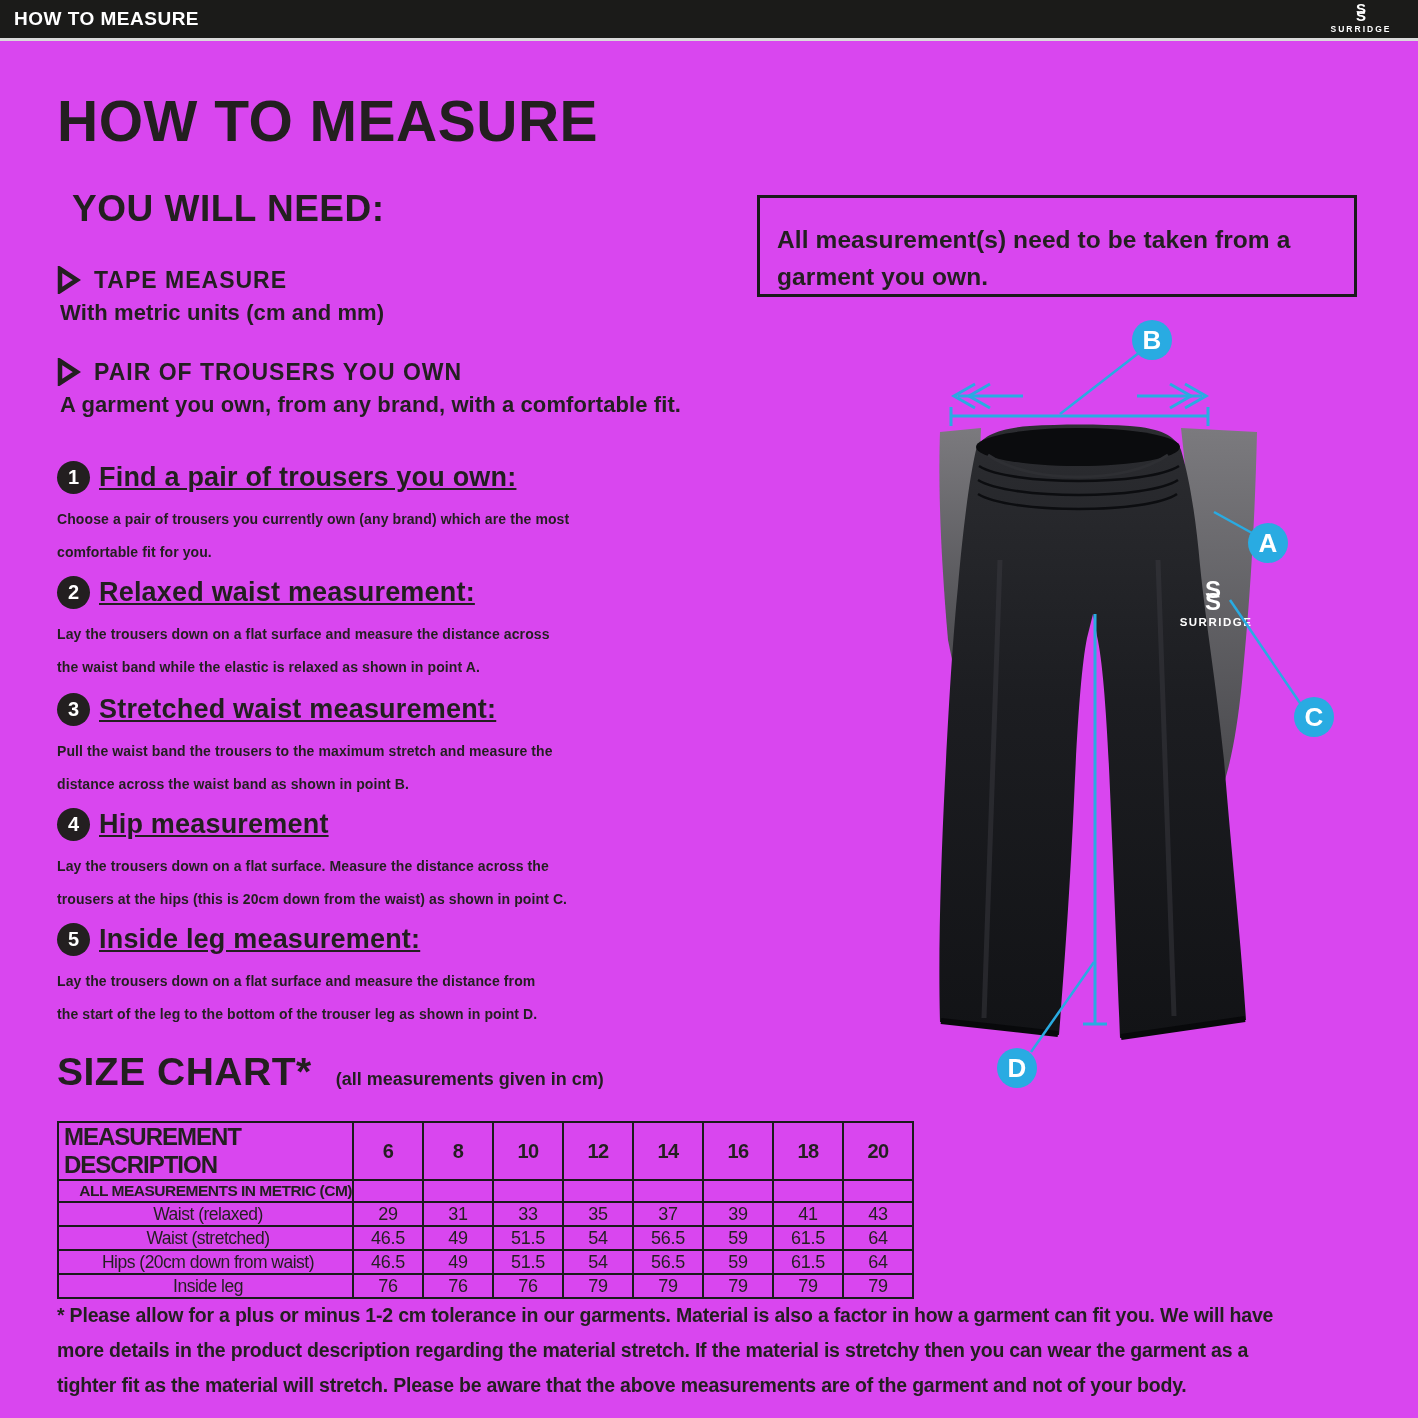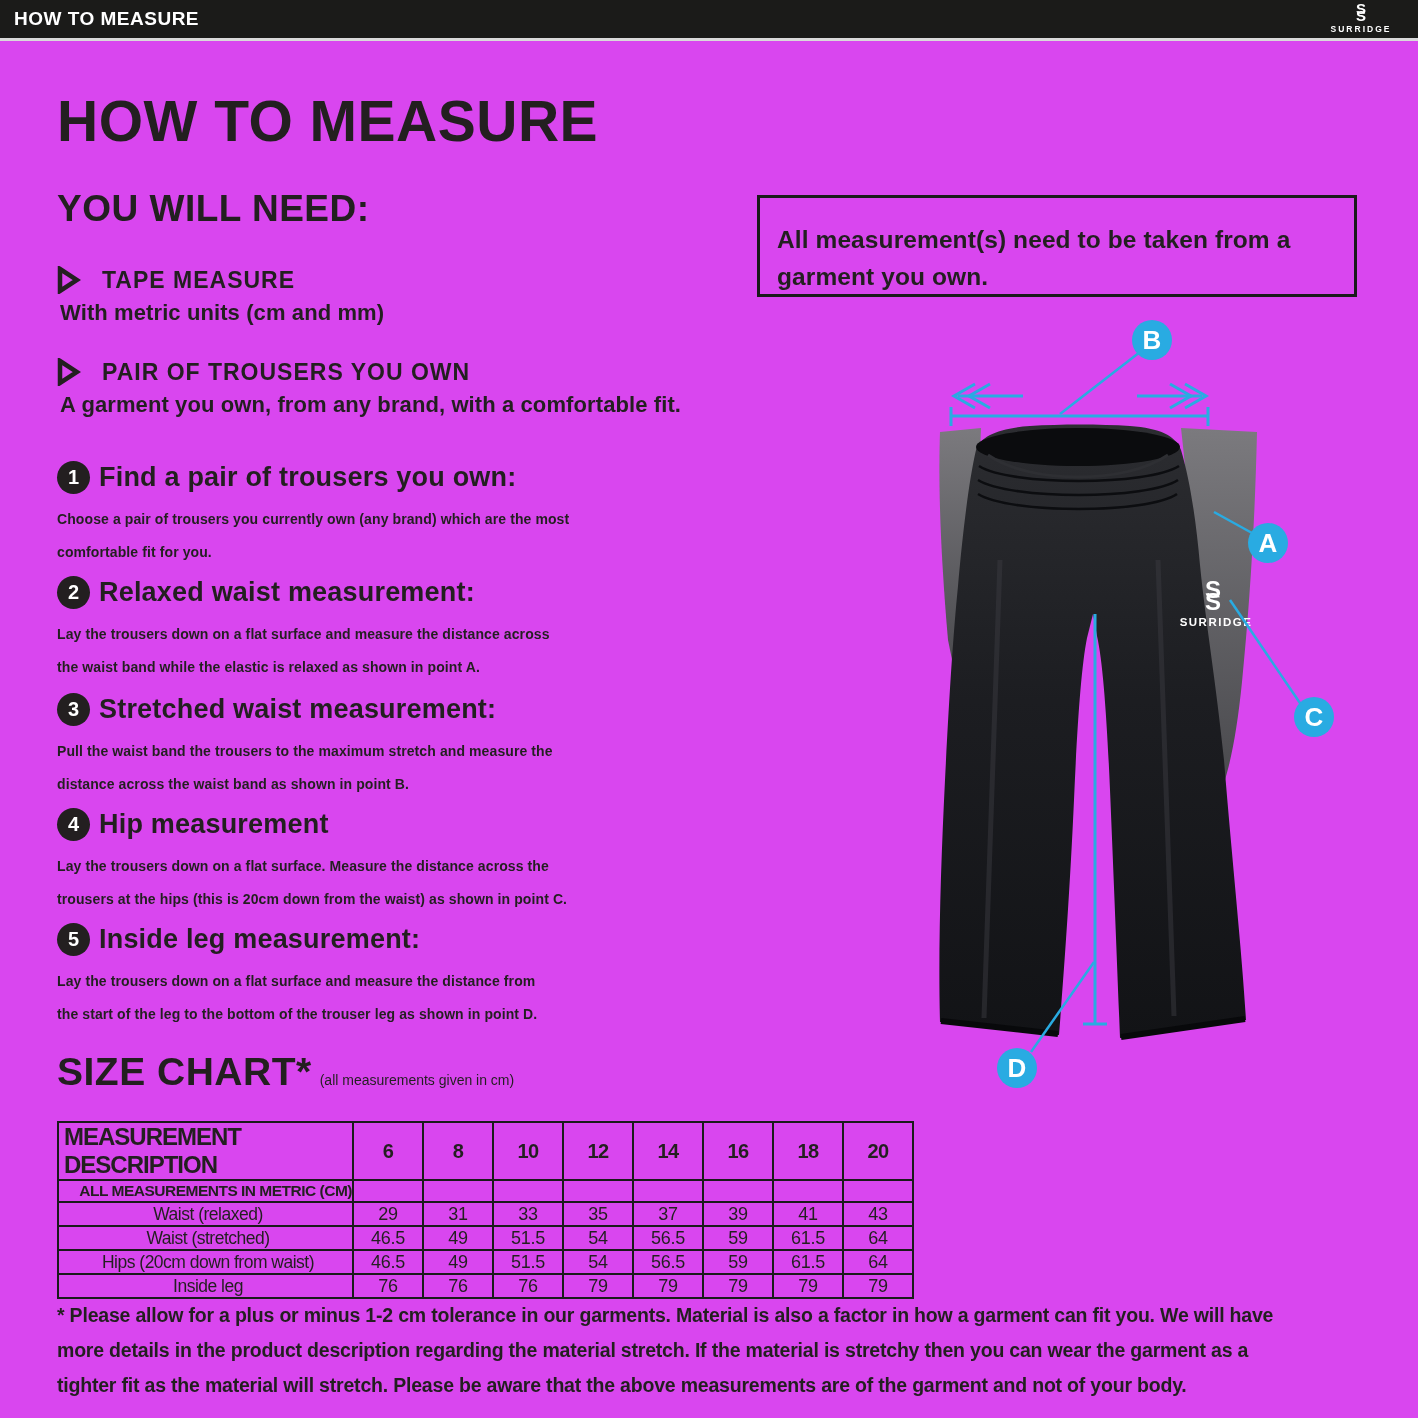--- a/index.html
+++ b/index.html
@@ -13,46 +13,46 @@
   .topbar-sep { position:absolute; left:0; top:38px; width:1418px; height:3px; background:#d9d9d9; }
   .topbar-logo { position:absolute; right:12px; top:1px; width:90px; height:36px; text-align:center; color:#fff; }
   .monogram { position:relative; display:block; height:22px; }
   .monogram span { position:absolute; left:50%; transform:translateX(-50%); font-weight:800; font-size:15px; line-height:15px; color:#fff; }
   .monogram span:nth-child(1){ top:0; }
   .monogram span:nth-child(2){ top:7px; }
   .topbar-logo .brandname { display:block; font-size:8.5px; font-weight:700; letter-spacing:2px; margin-top:1px; }
 
   
   .h1 { position:absolute; left:57px; top:88px; font-size:57px; font-weight:800; letter-spacing:.5px; }
-  .h2 { position:absolute; left:57px; top:188px; font-size:37px; font-weight:800; letter-spacing:.5px; }
+  .h2 { position:absolute; left:72px; top:188px; font-size:37px; font-weight:800; letter-spacing:.5px; }
 
   
   .need { position:absolute; left:57px; }
-  .need-row { display:flex; align-items:center;gap:8px; }
+  .need-row { display:flex; align-items:center; }
   .need-row svg { display:block; }
   .need-title { font-size:23px; font-weight:800; letter-spacing:1px; margin-left:13px; }
   .need-sub { font-size:22px; font-weight:700; margin-left:3px; margin-top:6px; letter-spacing:.1px; }
 
   
   .step { position:absolute; left:57px; width:820px; }
   .step-head { display:flex; align-items:center; }
   .badge { width:33px; height:33px; border-radius:50%; background:#231f20; color:#fff; font-size:20px; font-weight:800; display:flex; align-items:center; justify-content:center; flex:0 0 33px; }
-  .step-title { font-size:27px; font-weight:800; margin-left:9px; letter-spacing:.2px; }
+  .step-title { font-size:27px; font-weight:800; margin-left:9px; letter-spacing:.2px;text-decoration:underline; }
   .step-body { margin-top:9px; font-size:14px; font-weight:700; line-height:33px; letter-spacing:.1px; }
 
   
   .note { position:absolute; left:757px; top:195px; width:600px; height:102px; border:3px solid #1a1a1a; padding:23px 17px; font-size:24.5px; font-weight:700; line-height:37px; letter-spacing:.1px; }
 
   
   .figure { position:absolute; left:880px; top:318px; width:540px; height:784px; }
 
   
   .sizechart-head { position:absolute; left:57px; top:1050px; display:flex; align-items:baseline; }
   .sizechart-title { font-size:39px; font-weight:800; letter-spacing:.5px; }
-  .sizechart-sub { font-size:14px; font-weight:400; margin-left:8px; }
+  .sizechart-sub { font-size:18px; font-weight:700; margin-left:24px; }
 
   table.sizes { position:absolute; left:57px; top:1121px; width:857px; border-collapse:collapse; table-layout:fixed; }
   table.sizes th, table.sizes td { border:2px solid #1a1a1a; font-weight:400; }
   table.sizes col.c-desc { width:295px; }
   table.sizes tr.hdr th { height:33px; font-size:20px; font-weight:700; letter-spacing:-.6px; }
   table.sizes tr.hdr th.desc { text-align:left; padding-left:5px; font-size:24px; font-weight:700; letter-spacing:-1px; }
   table.sizes tr.metric td { height:22px; }
   table.sizes tr.metric td.desc { text-align:right; padding-left:5px; font-size:15.5px; font-weight:700; letter-spacing:-.5px; }
   table.sizes tr.data td { height:24px; text-align:center; font-size:18px; letter-spacing:-.3px; }
   table.sizes tr.data td.desc { text-align:center; padding-left:5px; font-size:17.5px; letter-spacing:-.5px; }

